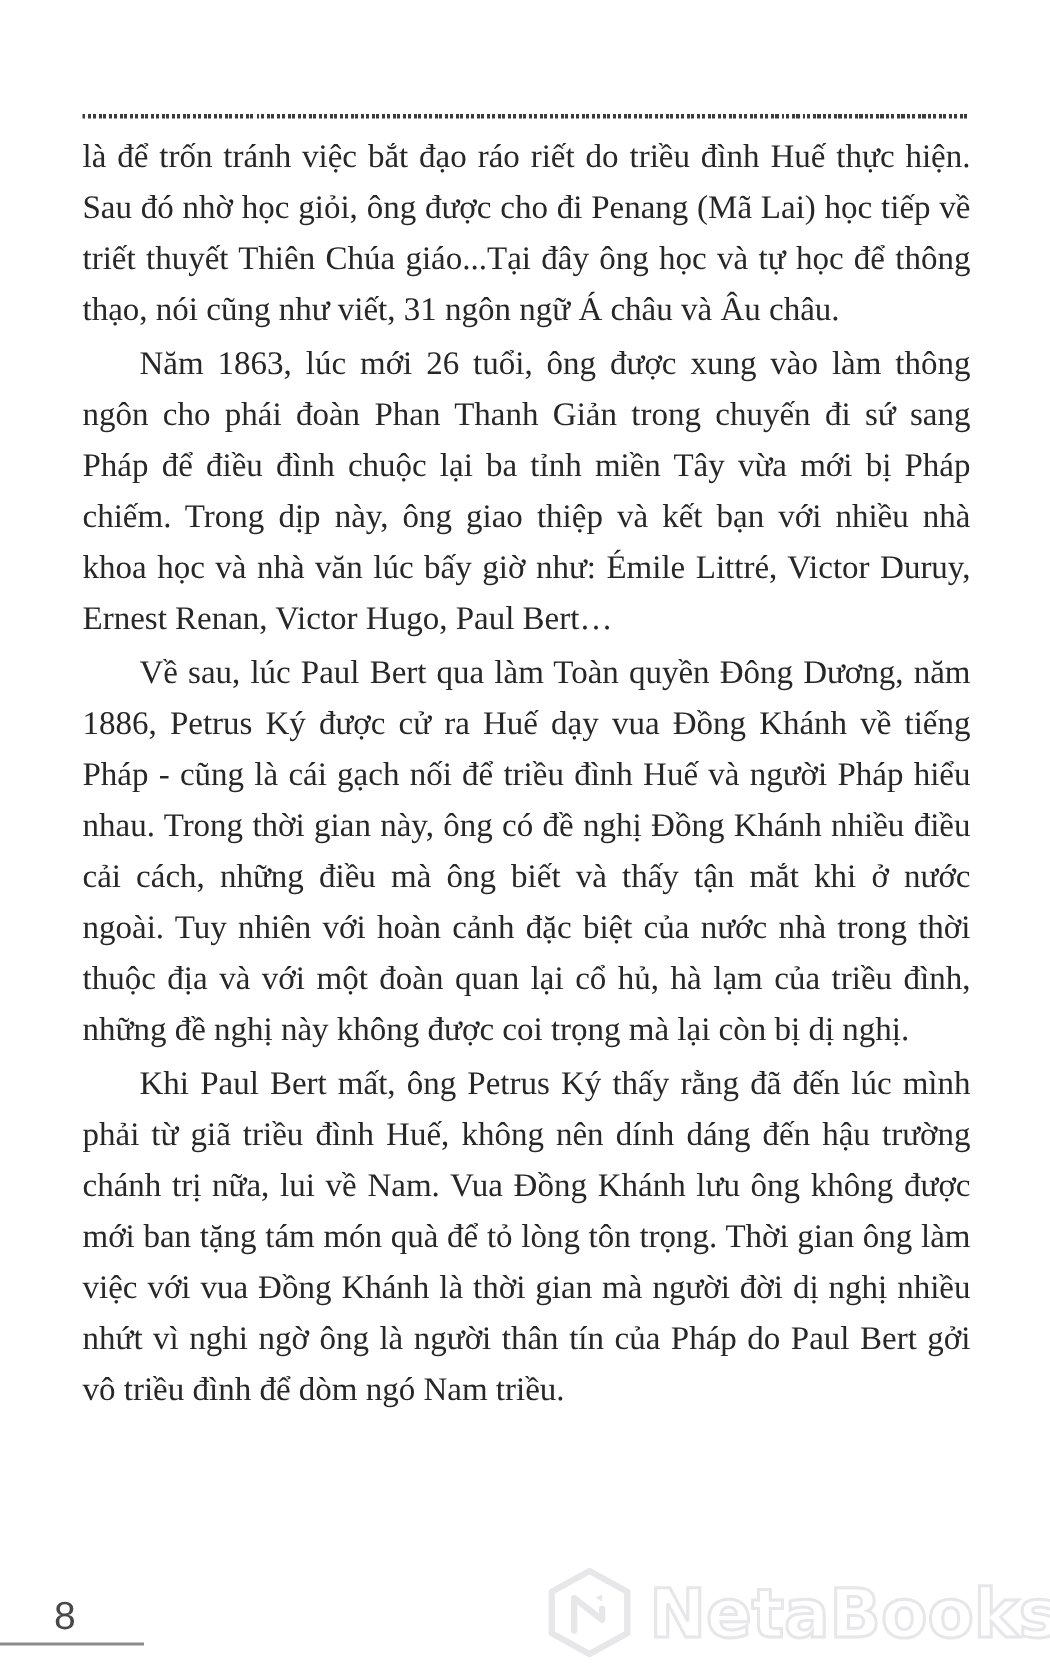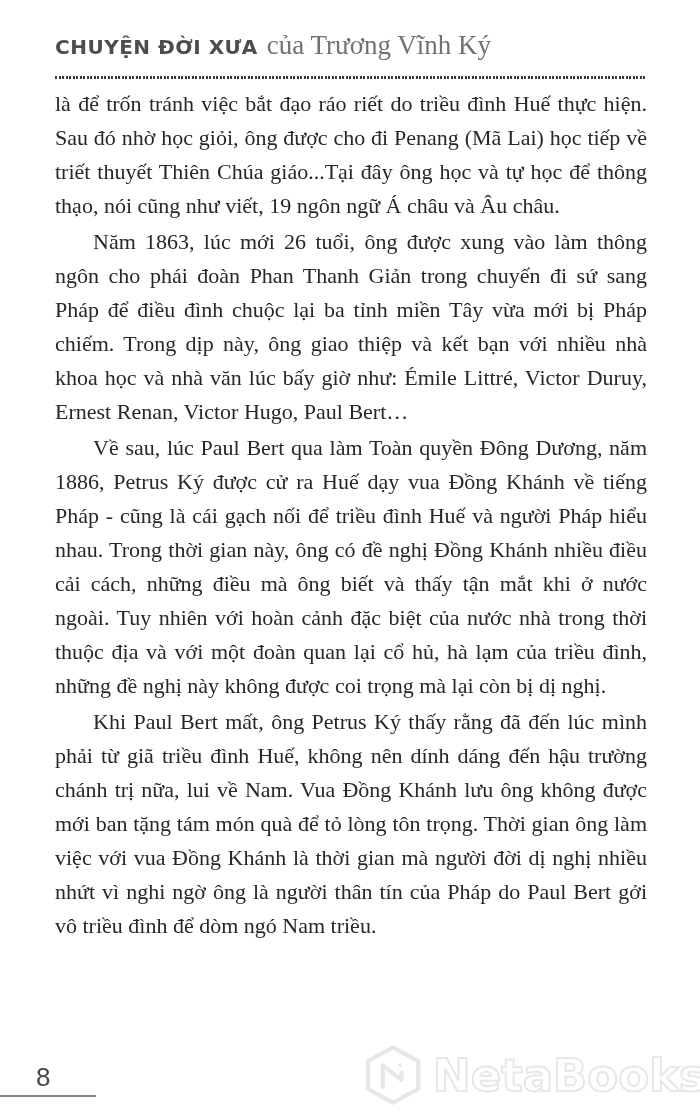--- a/index.html
+++ b/index.html
@@ -98,28 +98,24 @@
     color: transparent;
     -webkit-text-stroke: 2px #e7e7e9;
     line-height: 1;
   }
 </style>
 </head>
 <body>
 
 <div class="page">
 
-  <div class="header">
-    <span class="header-bold">CHUYỆN ĐỜI XƯA</span>
-    <span class="header-serif">của Trương Vĩnh Ký</span>
-  </div>
   <div class="dotted-rule"></div>
 
   <div class="body-text">
-    <p class="first">là để trốn tránh việc bắt đạo ráo riết do triều đình Huế thực hiện. Sau đó nhờ học giỏi, ông được cho đi Penang (Mã Lai) học tiếp về triết thuyết Thiên Chúa giáo...Tại đây ông học và tự học để thông thạo, nói cũng như viết, 19 ngôn ngữ Á châu và Âu châu.</p>
+    <p class="first">là để trốn tránh việc bắt đạo ráo riết do triều đình Huế thực hiện. Sau đó nhờ học giỏi, ông được cho đi Penang (Mã Lai) học tiếp về triết thuyết Thiên Chúa giáo...Tại đây ông học và tự học để thông thạo, nói cũng như viết, 31 ngôn ngữ Á châu và Âu châu.</p>
     <p>Năm 1863, lúc mới 26 tuổi, ông được xung vào làm thông ngôn cho phái đoàn Phan Thanh Giản trong chuyến đi sứ sang Pháp để điều đình chuộc lại ba tỉnh miền Tây vừa mới bị Pháp chiếm. Trong dịp này, ông giao thiệp và kết bạn với nhiều nhà khoa học và nhà văn lúc bấy giờ như: Émile Littré, Victor Duruy, Ernest Renan, Victor Hugo, Paul Bert…</p>
     <p>Về sau, lúc Paul Bert qua làm Toàn quyền Đông Dương, năm 1886, Petrus Ký được cử ra Huế dạy vua Đồng Khánh về tiếng Pháp - cũng là cái gạch nối để triều đình Huế và người Pháp hiểu nhau. Trong thời gian này, ông có đề nghị Đồng Khánh nhiều điều cải cách, những điều mà ông biết và thấy tận mắt khi ở nước ngoài. Tuy nhiên với hoàn cảnh đặc biệt của nước nhà trong thời thuộc địa và với một đoàn quan lại cổ hủ, hà lạm của triều đình, những đề nghị này không được coi trọng mà lại còn bị dị nghị.</p>
     <p>Khi Paul Bert mất, ông Petrus Ký thấy rằng đã đến lúc mình phải từ giã triều đình Huế, không nên dính dáng đến hậu trường chánh trị nữa, lui về Nam. Vua Đồng Khánh lưu ông không được mới ban tặng tám món quà để tỏ lòng tôn trọng. Thời gian ông làm việc với vua Đồng Khánh là thời gian mà người đời dị nghị nhiều nhứt vì nghi ngờ ông là người thân tín của Pháp do Paul Bert gởi vô triều đình để dòm ngó Nam triều.</p>
   </div>
 
   <div class="page-number">8</div>
   <div class="page-number-rule"></div>
 
   <div class="watermark">
     <svg class="wm-logo" width="62" height="60" viewBox="0 0 100 100" fill="none" stroke="#e7e7e9" stroke-width="7" stroke-linejoin="round" stroke-linecap="round">

